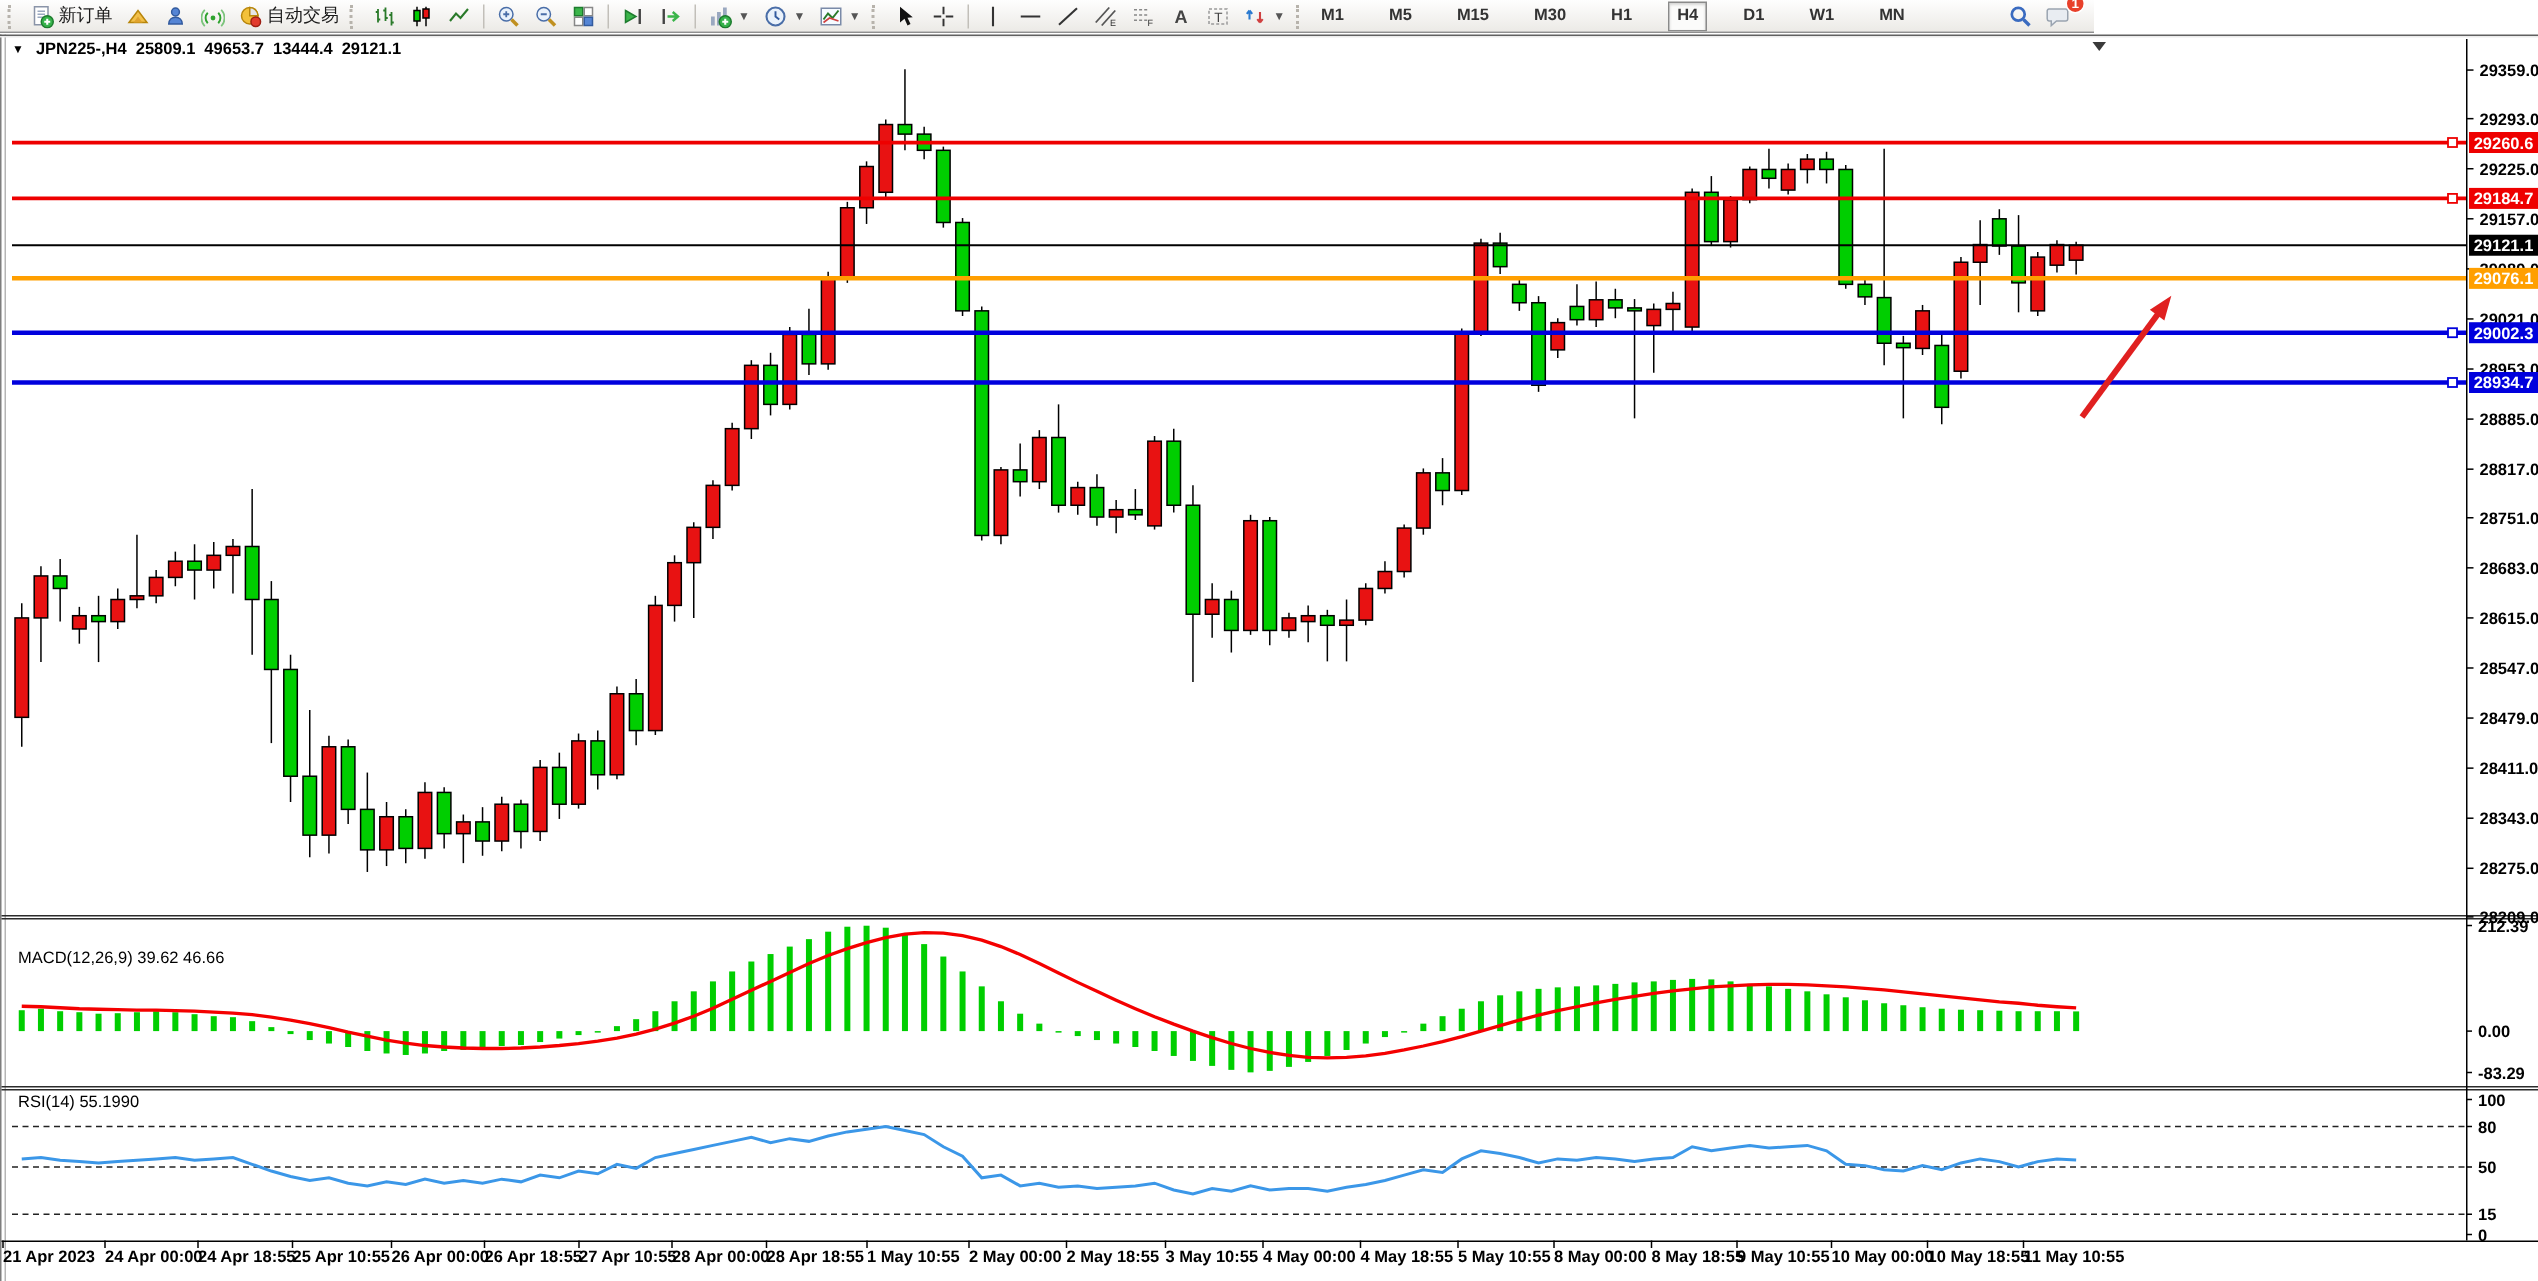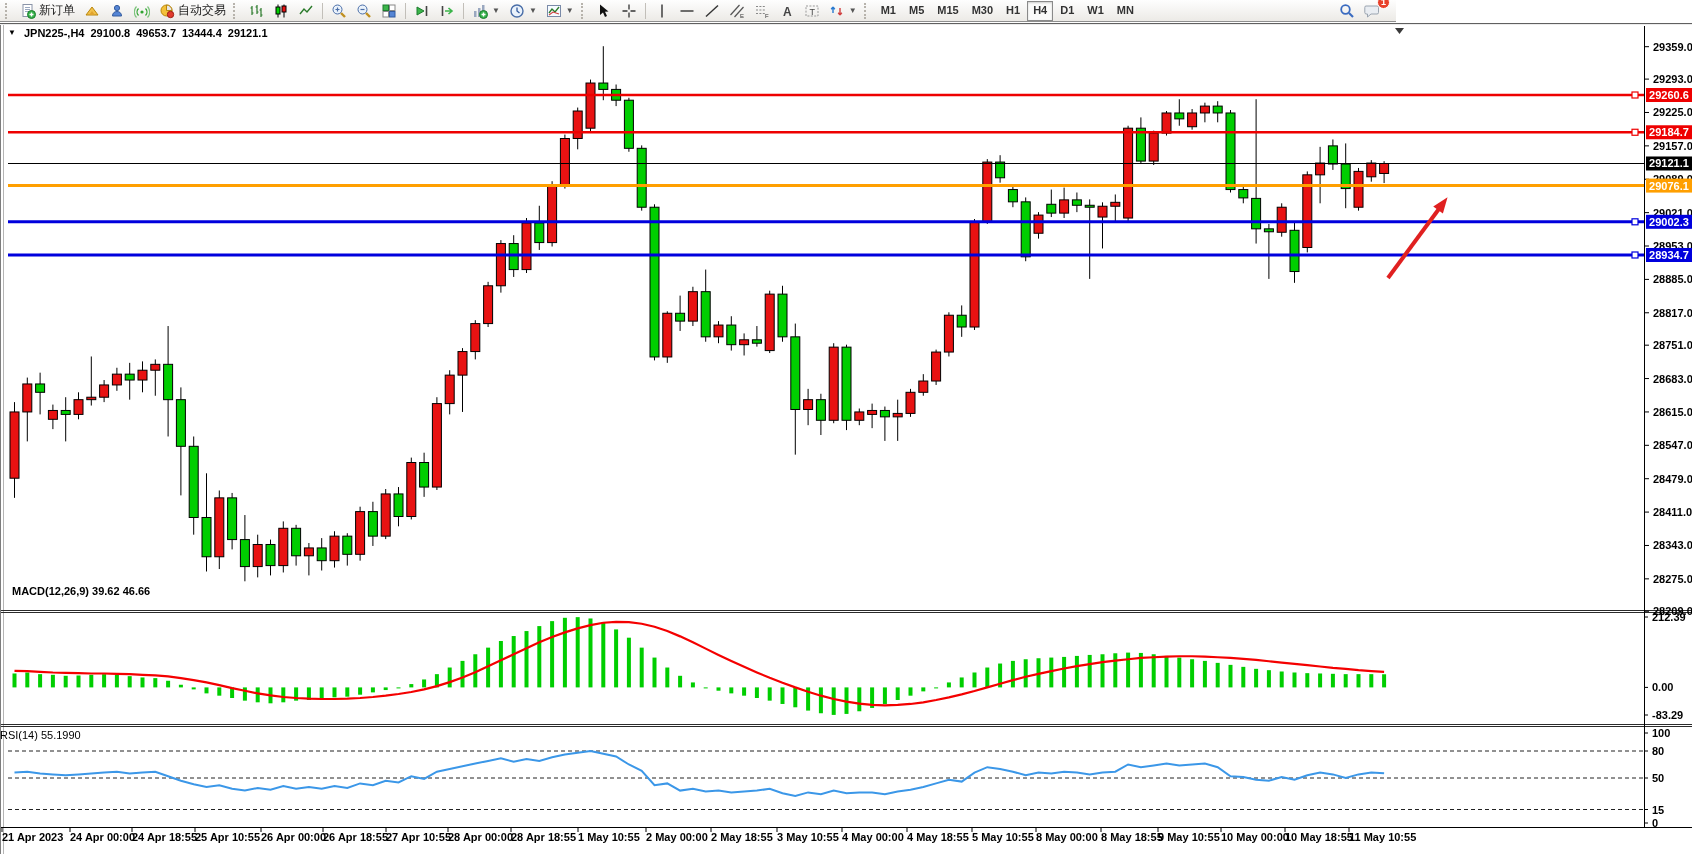--- a/index.html
+++ b/index.html
@@ -222,21 +222,21 @@
   <div class="tbtn">
     <svg width="16" height="16" viewBox="0 0 16 16">
       <path d="M4 10 L4 4 M4 4 L2.2 6.2 M4 4 L5.8 6.2" stroke="#2a7ad0" stroke-width="1.4" fill="none"></path>
       <path d="M11 5 L11 12 M11 12 L9.2 9.8 M11 12 L12.8 9.8" stroke="#d04040" stroke-width="1.4" fill="none"></path>
     </svg>
     <span class="caret">▼</span>
   </div>
 
   <div class="grip"></div>
 
-  <div id="tf-buttons" style="display:flex;align-items:center;gap:1px">
+  <div id="tf-buttons" style="display:flex;align-items:center;gap:18px">
       <div class="tf">M1</div>
       <div class="tf">M5</div>
       <div class="tf">M15</div>
       <div class="tf">M30</div>
       <div class="tf">H1</div>
       <div class="tf active">H4</div>
       <div class="tf">D1</div>
       <div class="tf">W1</div>
       <div class="tf">MN</div>
     </div>
@@ -253,27 +253,27 @@
     <svg width="17" height="16" viewBox="0 0 17 16">
       <path d="M2 3h11a1.5 1.5 0 0 1 1.5 1.5v5A1.5 1.5 0 0 1 13 11H7l-3.5 3v-3H2A1.5 1.5 0 0 1 .8 9.5v-5A1.3 1.3 0 0 1 2 3Z" fill="#e9edf2" stroke="#9aa4b0"></path>
     </svg>
     <span class="badge">1</span>
   </div>
 </div>
 
 <div class="overlay" style="left:8px;top:27px">
   <span class="tri">▼</span>
   <span>JPN225-,H4</span>
-  <span>29100.8</span>
+  <span>25809.1</span>
   <span>49653.7</span>
   <span>13444.4</span>
   <span>29121.1</span>
 </div>
-<div class="overlay" style="left:12px;top:585px;font-weight:700">MACD(12,26,9) 39.62 46.66</div>
-<div class="overlay" style="left:0;top:729px;font-weight:400">RSI(14) 55.1990</div>
+<div class="overlay" style="left:12px;top:633px;font-weight:400">MACD(12,26,9) 39.62 46.66</div>
+<div class="overlay" style="left:12px;top:729px;font-weight:400">RSI(14) 55.1990</div>
 
 <svg id="chart-svg" width="1692" height="854" viewBox="0 0 1692 854">
     <line x1="0.5" y1="23" x2="0.5" y2="854" stroke="#7d7d7d"></line>
     <line x1="3.5" y1="23" x2="3.5" y2="854" stroke="#b5b5b5"></line>
     <line x1="0" y1="23.5" x2="1692" y2="23.5" stroke="#606060"></line>
     <line x1="0" y1="24.5" x2="1692" y2="24.5" stroke="#ececec"></line>
     <line x1="14.5" y1="402.1246440844379" x2="14.5" y2="497.85365733922436" stroke="#000000" stroke-width="1"></line>
     <rect x="10" y="411.94300441826215" width="9" height="66.27393225331372" fill="#e81212" stroke="#000" stroke-width="1"></rect>
     <line x1="27.3" y1="377.5787432498773" x2="27.3" y2="441.3980854197349" stroke="#000000" stroke-width="1"></line>
     <rect x="22.8" y="383.96067746686305" width="9" height="27.982326951399102" fill="#e81212" stroke="#000" stroke-width="1"></rect>

